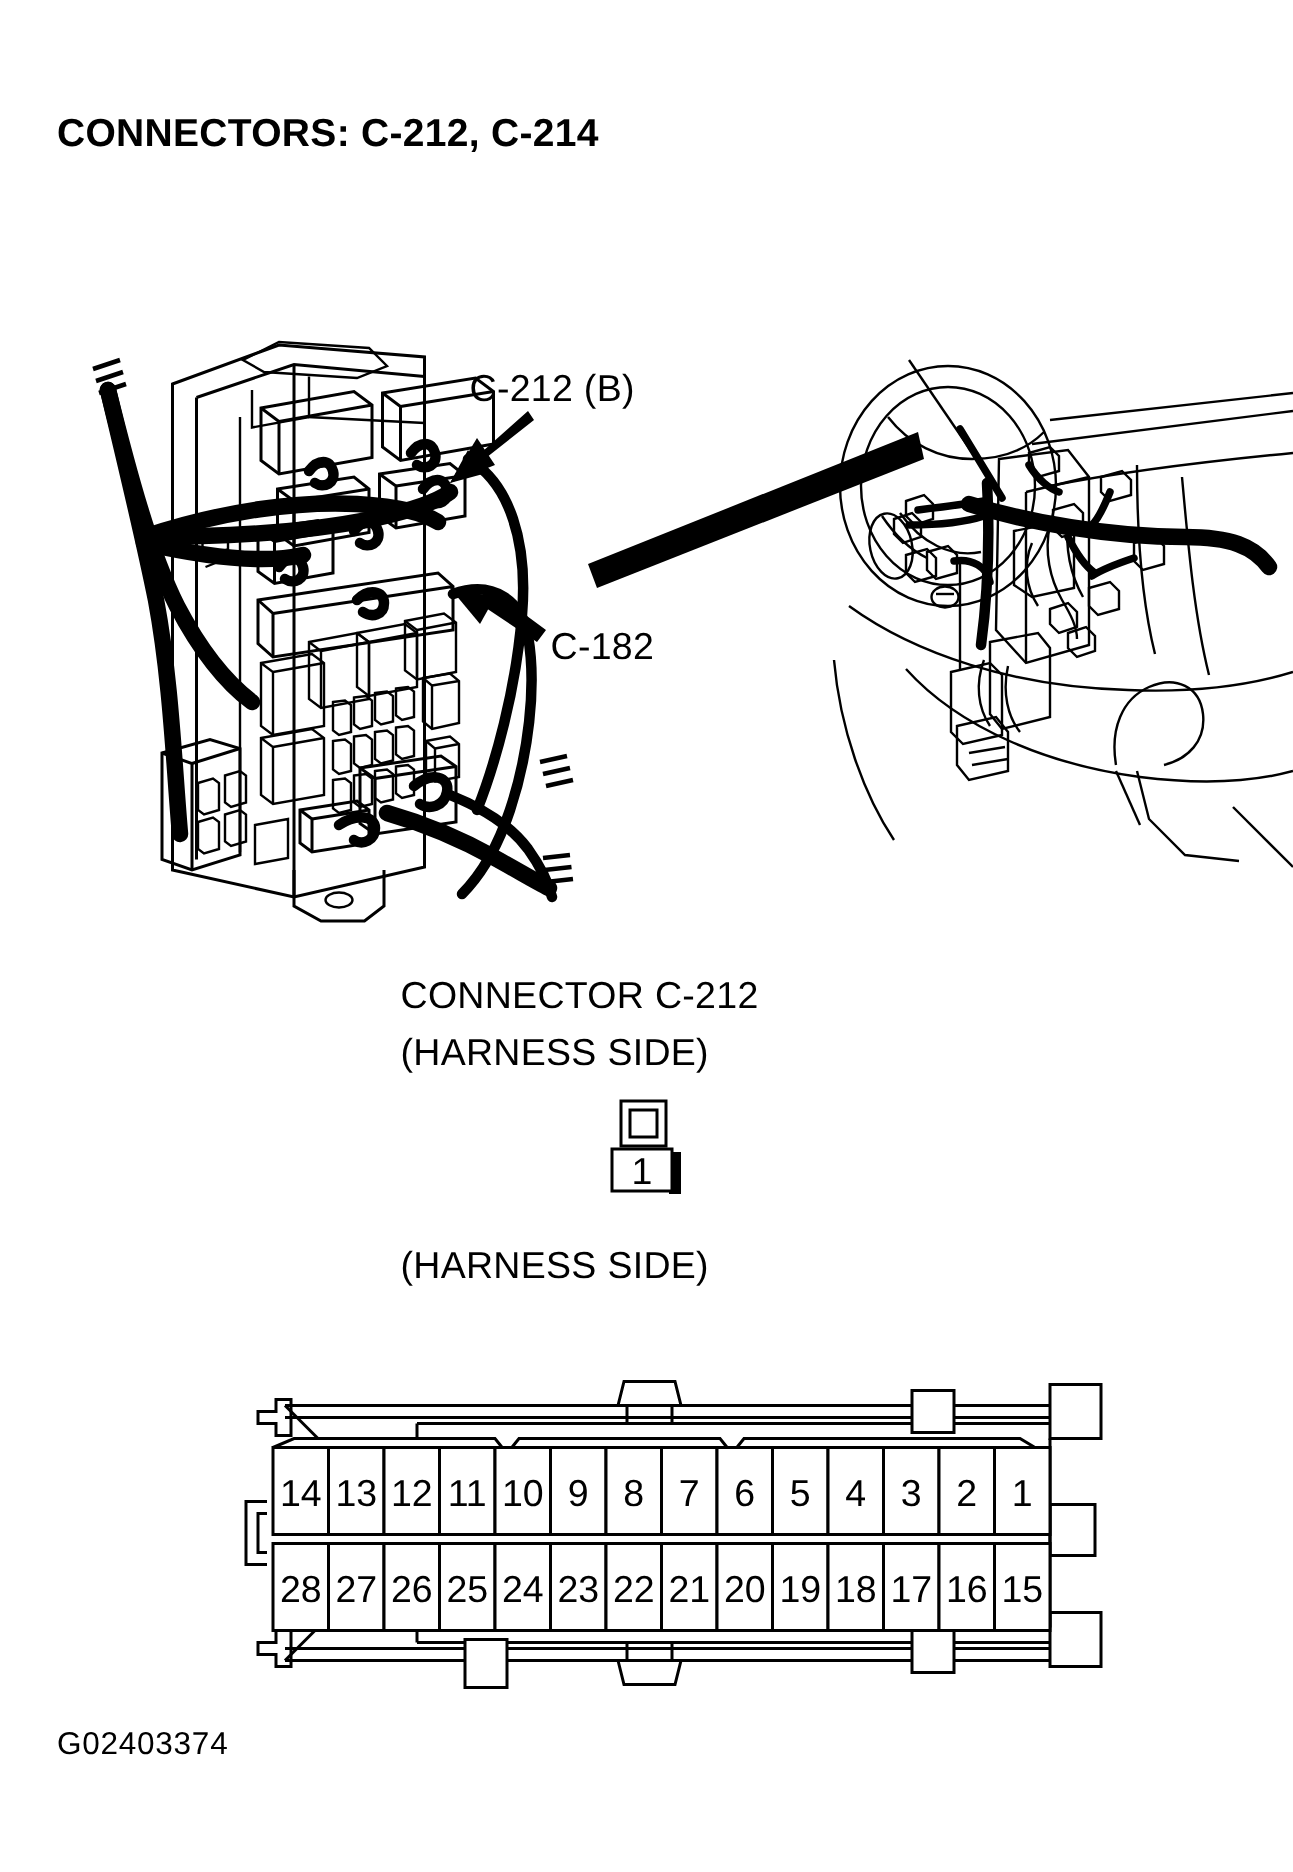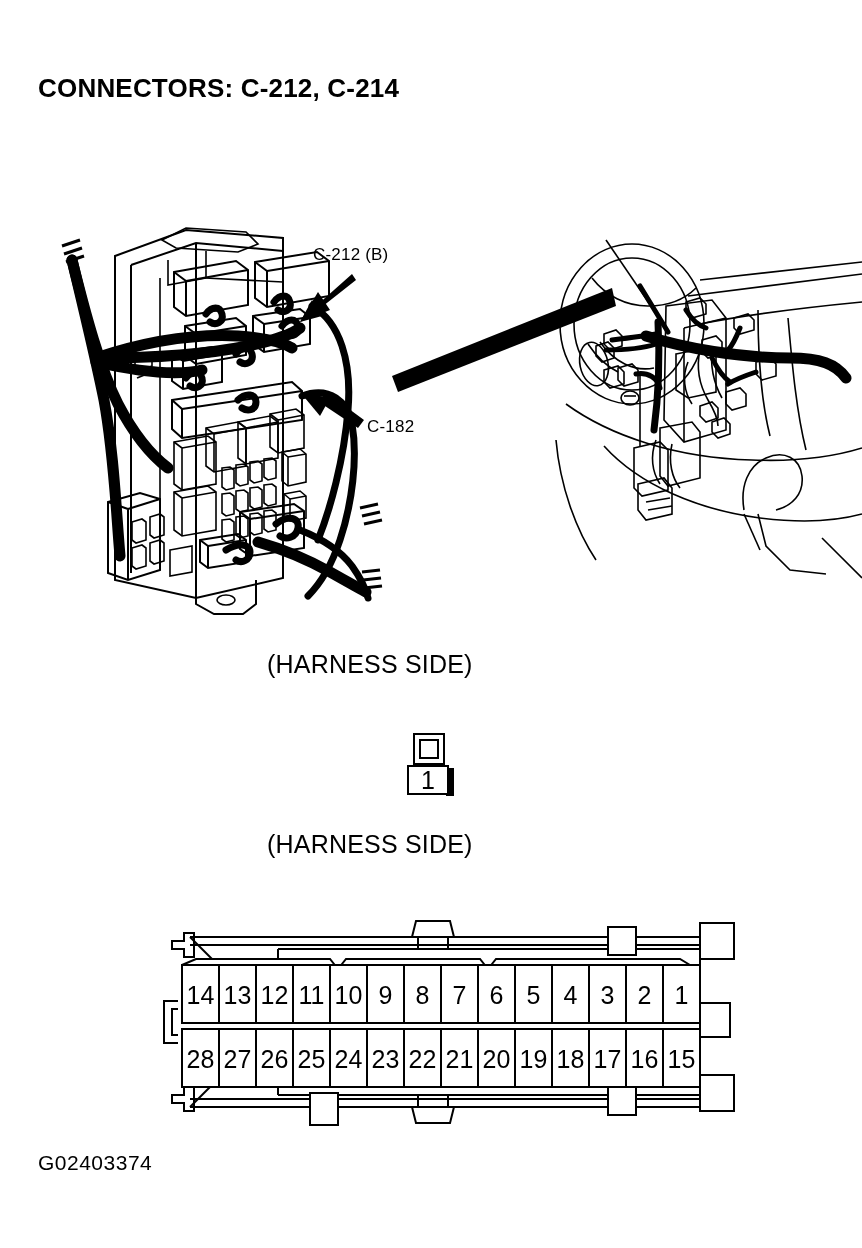--- a/index.html
+++ b/index.html
@@ -42,21 +42,21 @@
     left: 0px;
     top: 110px;
     width: 862px;
     height: 510px;
   }
   .illustration svg { display: block; }
 
   
   .callout {
     position: absolute;
-    font-size: 17px;
+    font-size: 25px;
     font-weight: normal;
     white-space: nowrap;
     letter-spacing: 0.2px;
   }
   .callout-c212 { left: 313px; top: 245px; }
   .callout-c214 { left: 367px; top: 417px; }
 
   
   .caption {
     position: absolute;
@@ -356,20 +356,21 @@
         <path class="ln-thin" d="M822,428 L862,468"></path>
         <path class="ln-thin" d="M744,404 L760,440"></path>
       </g>
     </svg>
   </div>
 
   <div class="callout callout-c212">C-212 (B)</div>
   <div class="callout callout-c214">C-182</div>
 
   <div class="caption caption-212">
+    <span class="line">CONNECTOR C-212</span>
     <span class="line">(HARNESS SIDE)</span>
   </div>
 
   <div class="sym-212">
     <svg width="56" height="66" viewBox="0 0 56 66" xmlns="http://www.w3.org/2000/svg">
 
       <rect class="white" x="8" y="2" width="30" height="30" stroke-width="3"></rect>
       <rect class="white" x="14" y="8" width="18" height="18" stroke-width="3"></rect>
 
       <rect class="solid" x="40" y="36" width="8" height="28"></rect>

